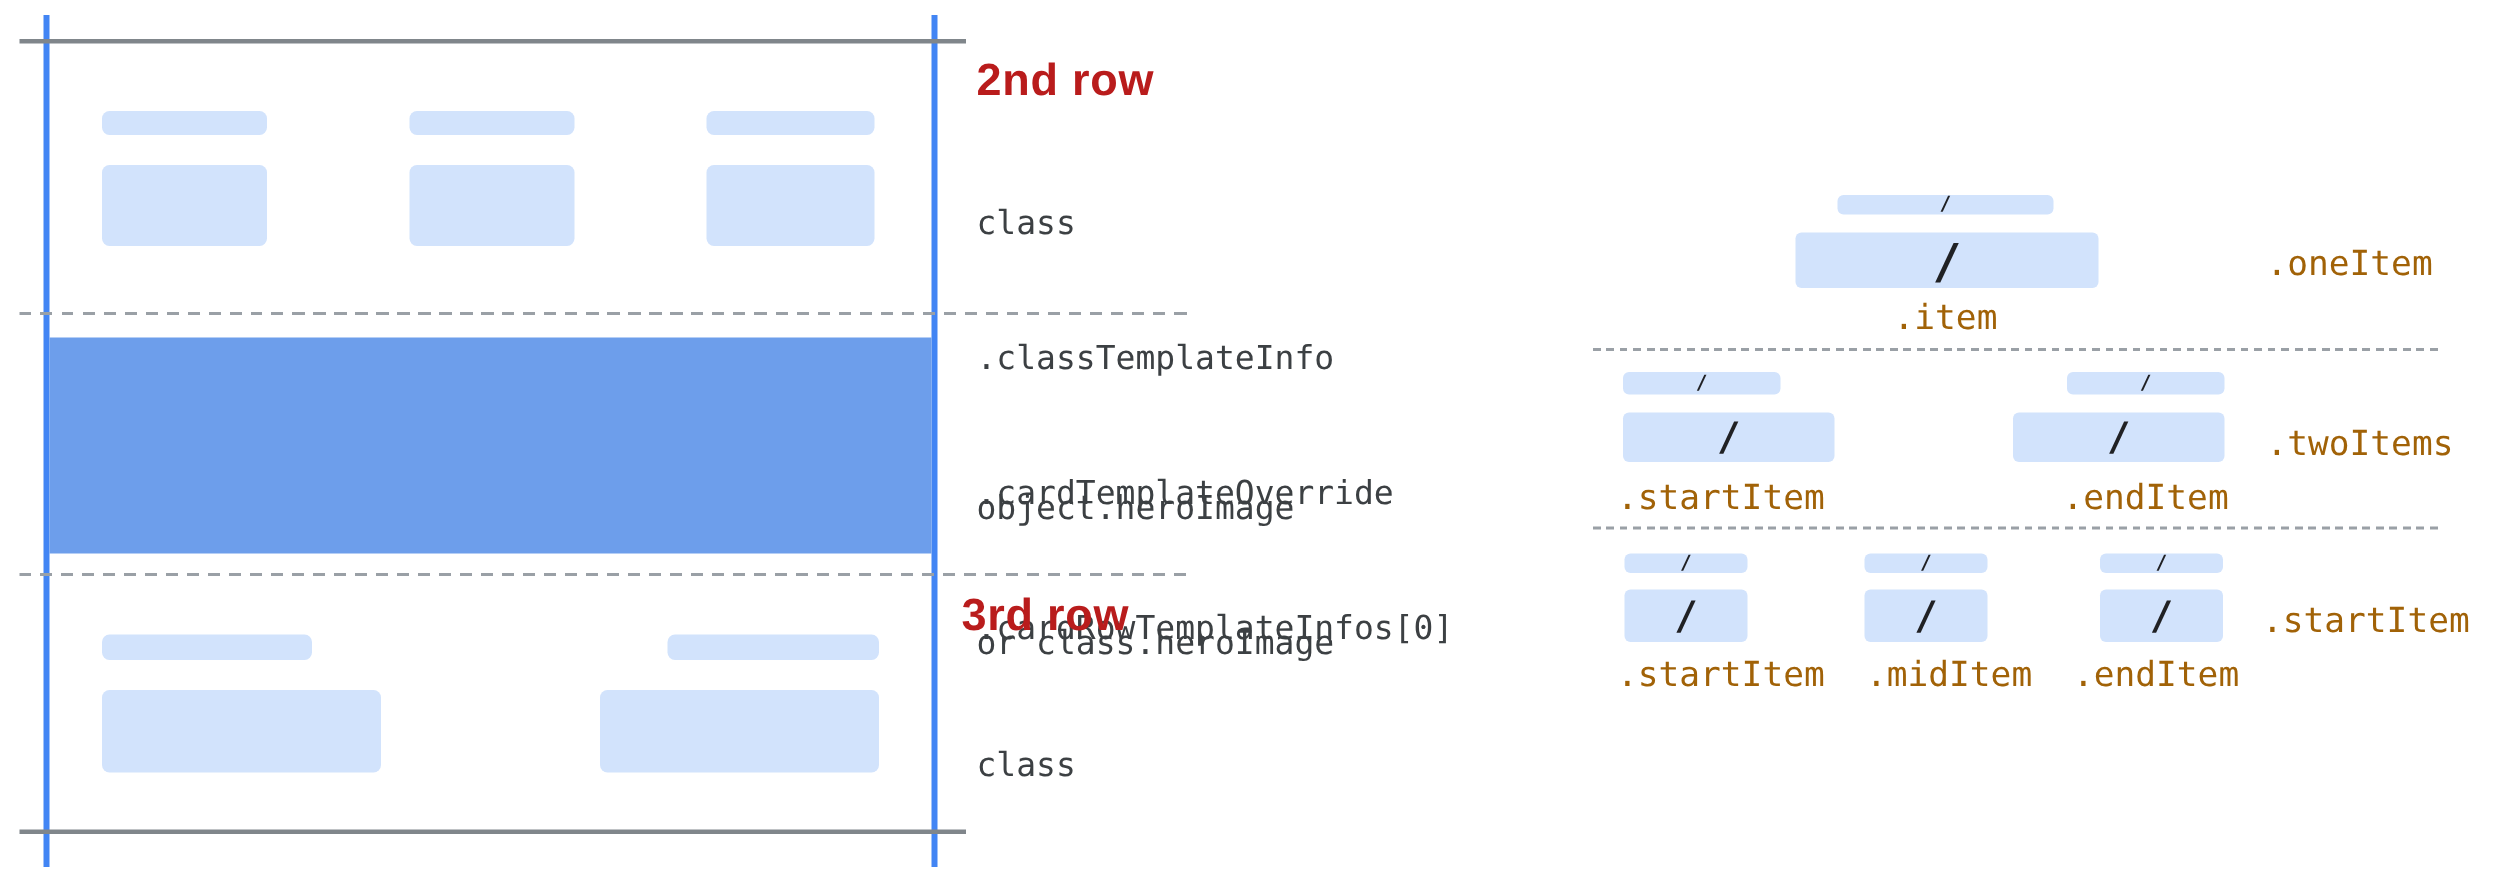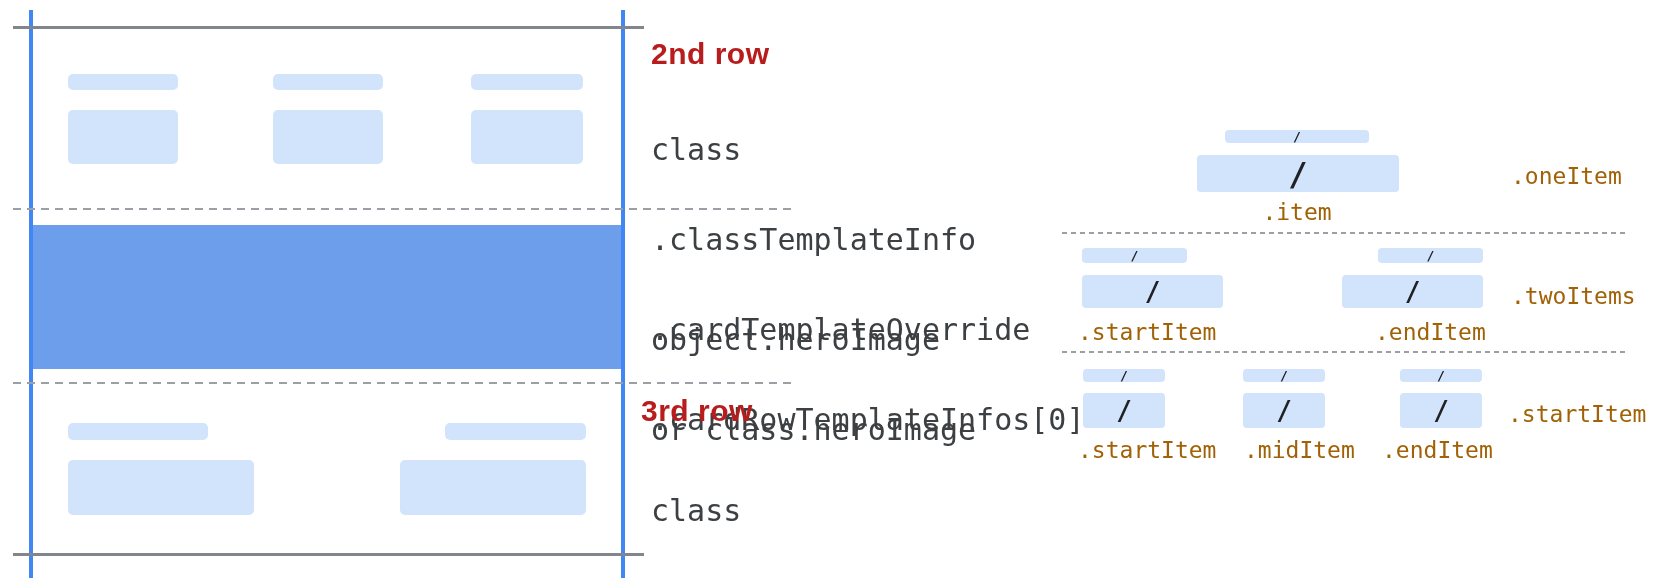--- a/index.html
+++ b/index.html
@@ -17,21 +17,21 @@
   
   .ph{background:#d2e3fc;border-radius:5px;}
   .bar{background:#d2e3fc;border-radius:4px;display:flex;align-items:center;justify-content:center;}
   .slash-sm{font-size:13px;font-weight:600;color:#202124;line-height:1;}
   .slash-lg{font-size:26px;font-weight:700;color:#202124;line-height:1;}
   .slash-xl{font-size:32px;font-weight:700;color:#202124;line-height:1;}
 
   
   .heading{font-family:"Liberation Sans","DejaVu Sans",sans-serif;font-weight:700;
            font-size:30px;line-height:30px;color:#b91c1c;letter-spacing:.5px;white-space:nowrap;}
-  .code{font-size:30px;line-height:30px;color:#3c4043;white-space:pre;}
+  .code{font-size:22px;line-height:30px;color:#3c4043;white-space:pre;}
   .lbl{font-size:23px;line-height:22px;color:#a16207;white-space:nowrap;}
   .center{text-align:center;}
 </style>
 </head>
 <body>
 
 <div class="stage">
 
   <div class="abs vline" style="left:29px;top:10px;height:568px;"></div>
   <div class="abs vline" style="left:621px;top:10px;height:568px;"></div>

